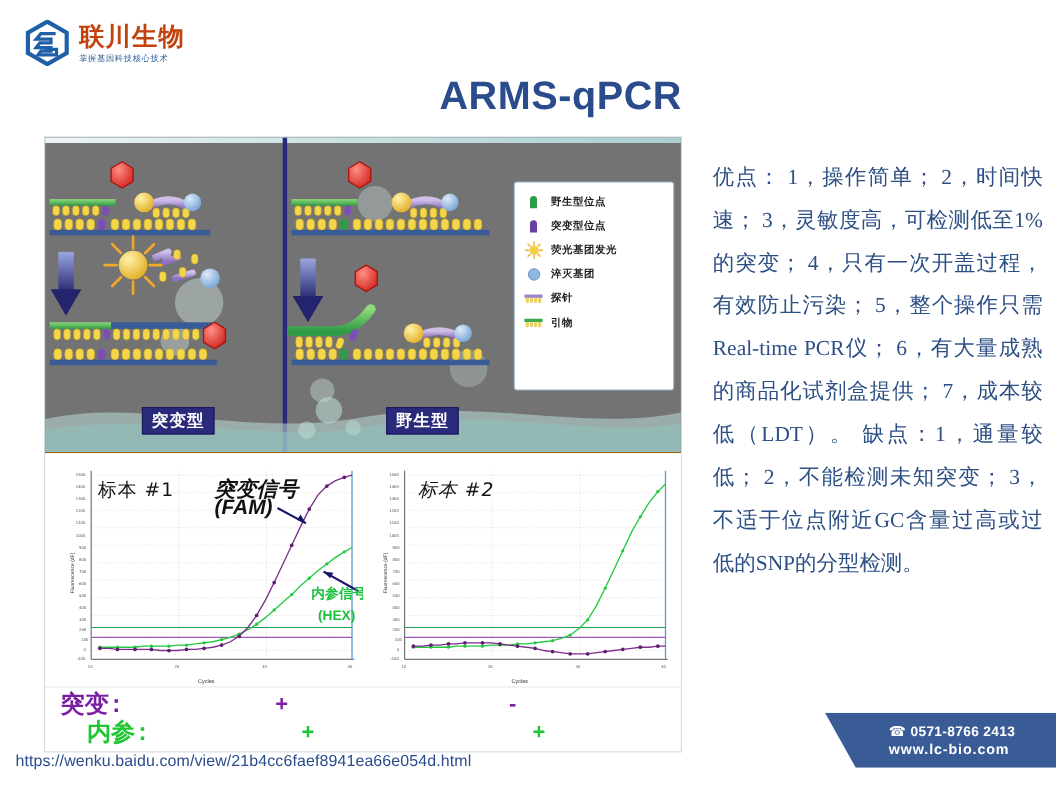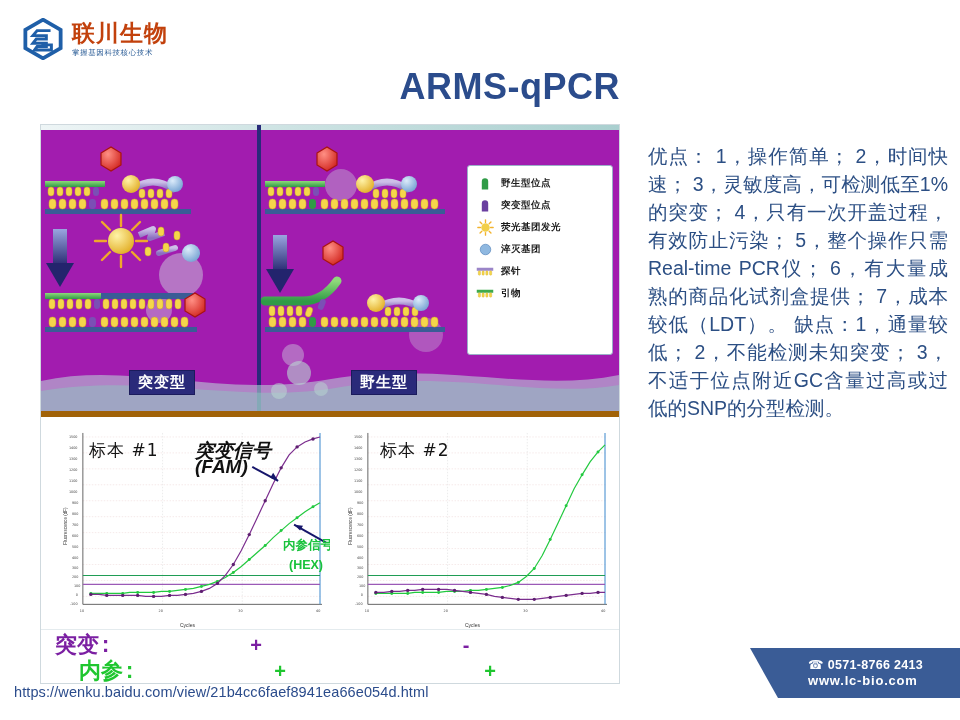--- a/index.html
+++ b/index.html
@@ -19,21 +19,21 @@
   .page-title{
     position:absolute;left:0;right:340px;top:66px;text-align:right;
     font-size:36px;font-weight:bold;color:#2b4c8c;letter-spacing:.5px;
   }
 
   
   .figure{
     position:absolute;left:40px;top:124px;width:580px;height:560px;
     background:#fff;border:1px solid #cfd9de;box-sizing:border-box;
   }
-  .diagram{position:relative;height:286px;border-bottom:6px solid #a16207;overflow:hidden;background:#a21caf;}
+  .diagram{position:relative;height:286px;border-bottom:1px solid #a16207;overflow:hidden;background:#737373;}
   .diagram .teal-top{position:absolute;left:0;top:0;width:100%;height:5px;
     background:linear-gradient(90deg,#eef5f6 0%,#cfe4e4 40%,#a9cfcf 100%);}
   .vdiv{position:absolute;left:216px;top:0;width:4px;height:100%;background:#2a2a7a;}
   .panel{position:absolute;top:6px;bottom:0;}
   .panel-left{left:0;width:216px;}
   .panel-right{left:220px;width:208px;}
 
   .legend-box{
     position:absolute;right:6px;top:40px;width:146px;height:190px;
     border:1px solid #9ab0c8;border-radius:3px;background:#fff;
@@ -80,22 +80,22 @@
   .res-ref{color:#1fc62f;}
 
   .src-url{
     position:absolute;left:14px;top:684px;font-size:14.5px;color:#2b4c8c;
     font-family:"Liberation Sans",sans-serif;letter-spacing:.1px;
   }
 
   
   .side-text{
     position:absolute;left:648px;top:142px;width:300px;
-    font-size:19.5px;line-height:28px;color:#2c4f84;
-    font-family:Liberation Sans, sans-serif;text-align:justify;
+    font-size:19.5px;line-height:39px;color:#2c4f84;
+    font-family:Liberation Serif, serif;text-align:justify;
   }
 
   
   .ribbon{position:absolute;right:0;bottom:22px;width:210px;height:50px;}
   .ribbon-bg{position:absolute;inset:0;}
   .ribbon-txt{position:absolute;left:58px;top:9px;color:#fff;line-height:16px;}
   .ribbon-phone{font-size:12.5px;font-weight:bold;letter-spacing:.3px;}
   .ribbon-web{font-size:13px;font-weight:bold;letter-spacing:.8px;}
 </style>
 </head>
@@ -623,21 +623,21 @@
             <text x="27" y="156">200</text>
             <text x="29" y="165">100</text>
           <text x="31" y="174">0</text>
             <text x="25" y="183">-100</text>
           <text x="35" y="190">10</text>
             <text x="114" y="190">20</text>
             <text x="194" y="190">30</text>
             <text x="272" y="190">40</text>
         </g>
       </svg>
-      <div class="chart-title" style="left:50px;top:16px;">标本 #2</div>
+      <div class="chart-title" style="left:50px;top:16px;font-style:italic;">标本 #2</div>
       <div class="axis-y-label">Fluorescence (dF)</div>
       <div class="axis-x-label">Cycles</div>
     </div>
   </div>
 
   <div class="results">
     <div class="res-row r1">
       <div class="res-lab res-mut">突变:</div>
       <div class="res-v res-mut">+</div>
       <div class="res-v res-mut">-</div>

